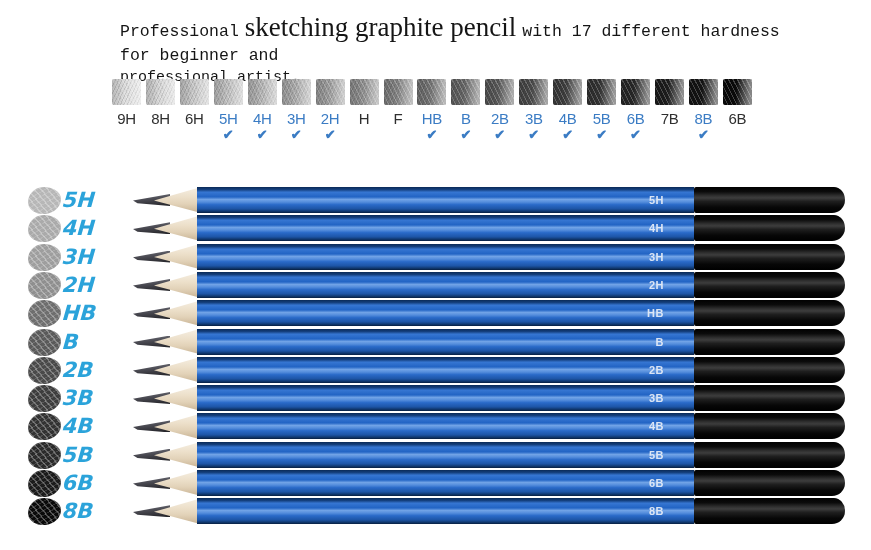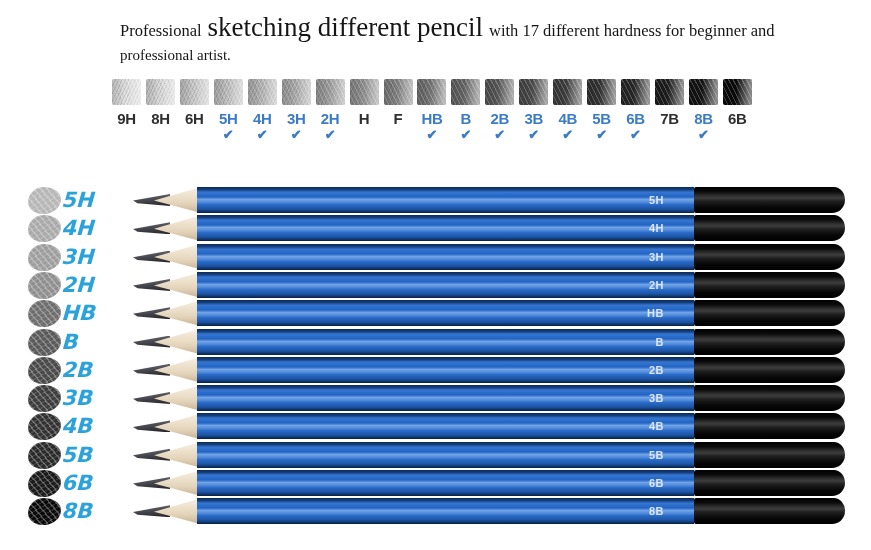--- a/index.html
+++ b/index.html
@@ -2,34 +2,34 @@
 <html style="--accent_blue: #3b7cc4; --handwriting_blue: #2ba3da; --pencil_body_blue: #2166c4; --pencil_end_black: #0d0d0d; --wood: #e9dfcd; --print_label_white: #e8eef8;"><head>
 <meta charset="utf-8">
 <style>
   html,body{margin:0;padding:0;}
   body{width:871px;height:550px;position:relative;background:#ffffff;overflow:hidden;
        font-family:"Liberation Sans",sans-serif;}
 
   
   .title{position:absolute;left:120px;top:10px;width:680px;
          font-family:"Liberation Serif",serif;color:#151515;line-height:1.3;}
-  .title .small{font-size:16.5px;}
+  .title .small{font-size:16.5px;font-family:Liberation Mono, monospace;}
   .title .big{font-size:27px;margin:0 6px;}
   .title .line2{font-size:15px;margin-top:1px;}
 
   
   .scale{position:absolute;left:111px;top:79px;width:642px;display:flex;justify-content:space-between;}
   .scale-item{width:31px;display:flex;flex-direction:column;align-items:center;}
   .swatch{width:29px;height:26px;border-radius:2px;position:relative;overflow:hidden;}
   .swatch::before{content:"";position:absolute;inset:0;
      background:repeating-linear-gradient(63deg, rgba(255,255,255,.25) 0 1px, rgba(0,0,0,0) 1px 4px),
                 repeating-linear-gradient(115deg, rgba(0,0,0,.12) 0 1px, rgba(0,0,0,0) 1px 3px);}
   .swatch::after{content:"";position:absolute;inset:0;
      background:linear-gradient(93deg, rgba(0,0,0,.18), rgba(255,255,255,0) 45%, rgba(255,255,255,.5) 92%);}
-  .scale-label{font-weight:bold;font-size:15px;color:#2f2f2f;margin-top:5px;letter-spacing:-.3px;}
+  .scale-label{font-weight:normal;font-size:15px;color:#2f2f2f;margin-top:5px;letter-spacing:-.3px;}
   .scale-item[data-checked="true"] .scale-label{color:var(--accent_blue);}
   .check{font-size:13px;line-height:13px;margin-top:1px;color:var(--accent_blue);font-weight:bold;}
   .scale-item[data-checked="false"] .check{visibility:hidden;}
 
   
   .pencil-row{position:absolute;left:0;width:871px;height:28px;top:calc(186px + var(--i) * 28.3px);}
   .blob{position:absolute;left:28px;top:1px;width:33px;height:27px;
         border-radius:46% 54% 52% 48% / 55% 47% 53% 45%;transform:rotate(-5deg);
         position:absolute;overflow:hidden;}
   .blob::after{content:"";position:absolute;inset:0;
@@ -53,21 +53,21 @@
         border-radius:2px 11px 13px 2px / 2px 50% 50% 2px;
         background:linear-gradient(180deg,#010101 0%,#0b0b0b 18%,#303030 34%,#3d3d3d 42%,
                    #1f1f1f 55%,#070707 78%,#000 100%);}
   .print{position:absolute;right:30px;top:50%;transform:translateY(-50%);
          font-weight:bold;font-size:11px;color:#e8eef8;letter-spacing:.5px;opacity:.92;}
 </style>
 </head>
 <body>
 
 <div class="title">
-  <span class="small">Professional</span><span class="big">sketching different pencil</span><span class="small">with 17 different hardness for beginner and</span>
+  <span class="small">Professional</span><span class="big">sketching graphite pencil</span><span class="small">with 17 different hardness for beginner and</span>
   <div class="line2 small">professional artist.</div>
 </div>
 
 <div class="scale">
   <div class="scale-item" data-checked="false">
       <div class="swatch" style="background-color: rgb(220, 220, 220);"></div>
       <div class="scale-label">9H</div>
       <div class="check">✔</div>
     </div>
   <div class="scale-item" data-checked="false">

